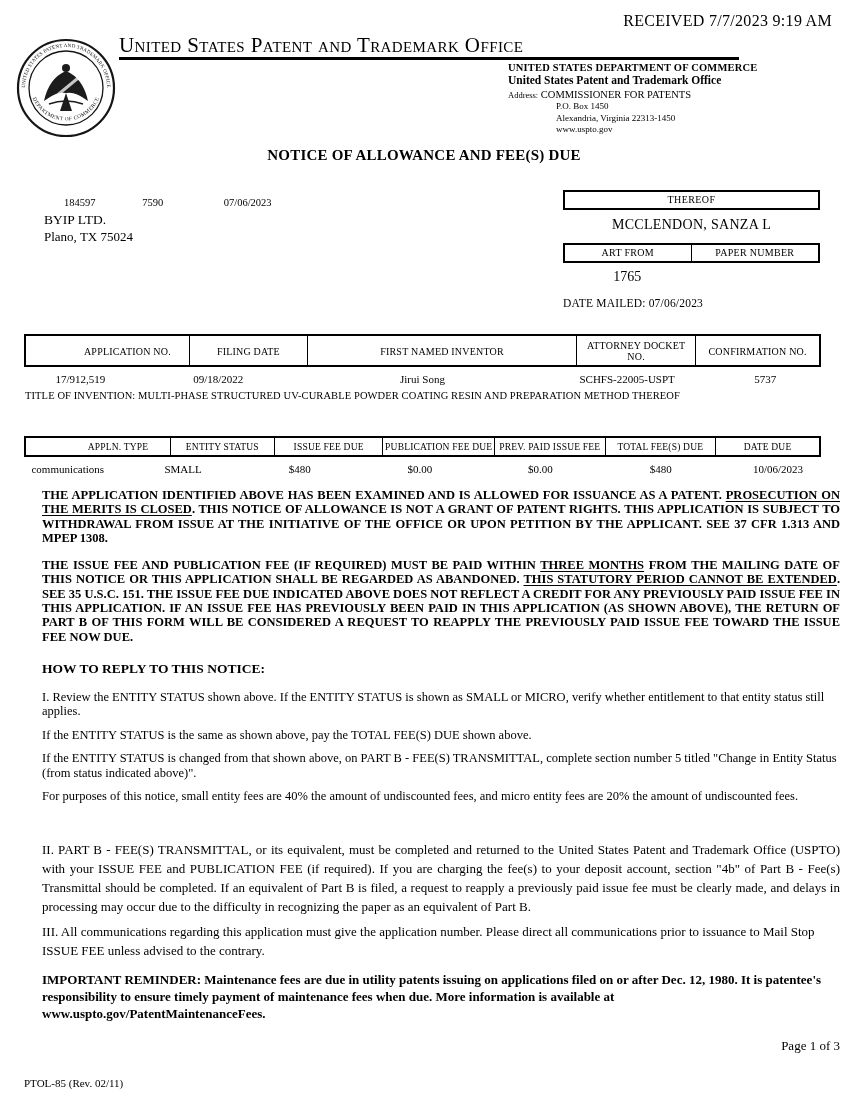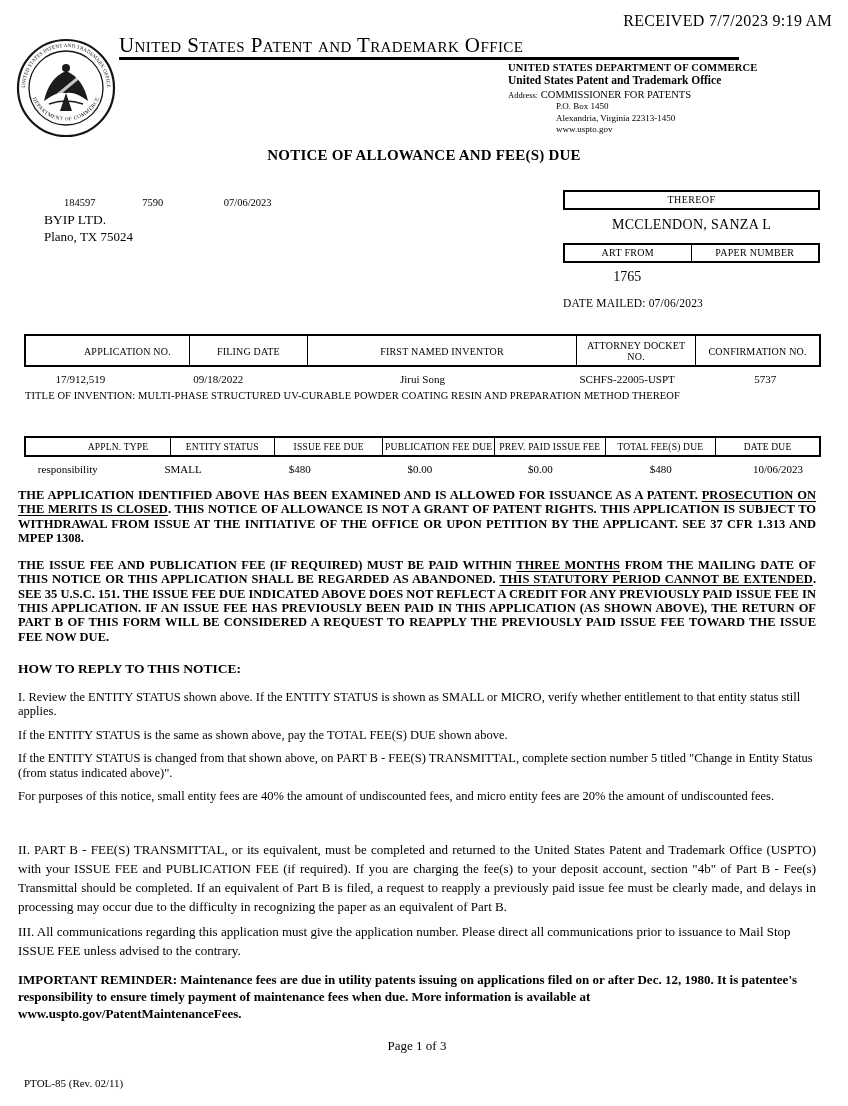--- a/index.html
+++ b/index.html
@@ -83,35 +83,35 @@
   .app-table { top: 334px; }
   .fee-table { top: 436px; }
   .app-c0 { width: 131px; } .app-c1 { width: 125px; } .app-c2 { width: 285px; }
   .app-c3 { width: 126px; } .app-c4 { width: 130px; }
   .fee-c0 { width: 111px; } .fee-c1 { width: 110px; } .fee-c2 { width: 115px; }
   .fee-c3 { width: 118px; } .fee-c4 { width: 117px; } .fee-c5 { width: 117px; }
   .fee-c6 { width: 109px; }
   .fee-table .tbl-head .cell { font-size: 9.5px; padding-left: 1px; padding-right: 1px; }
   .invention-title { position: absolute; left: 25px; top: 390px; font-size: 10.5px; letter-spacing: 0.1px; }
   
-  .body-text { position: absolute; left: 18px; top: 488px; width: 798px; font-family: Liberation Serif, serif; }
+  .body-text { position: absolute; left: 42px; top: 488px; width: 798px; font-family: Liberation Serif, serif; }
   .p-caps {
     font-weight: bold; font-size: 12.5px; line-height: 14.3px;
     text-align: justify;
   }
   .p-caps + .p-caps { margin-top: 13px; }
   .u { text-decoration: underline; text-underline-offset: 2px; }
   .h-reply { font-weight: bold; font-size: 13.5px; margin-top: 17px; }
   .p-reg { font-size: 12.5px; line-height: 14.4px; margin-top: 9px; }
   .p-reg.first { margin-top: 13px; }
   .p-wide { font-size: 13px; line-height: 19px; text-align: justify; }
   .sec2 { margin-top: 37px; }
   .sec3 { margin-top: 6px; text-align: left; }
   .reminder { font-weight: bold; font-size: 13px; line-height: 16.8px; margin-top: 12px; }
-  .page-indicator { text-align: center; font-size: 13px; margin-top: 15px; }
+  .page-indicator { text-align: right; font-size: 13px; margin-top: 15px; }
   .form-number { position: absolute; left: 24px; top: 1077px; font-size: 11px; }
 </style>
 </head>
 <body>
 
 <div class="page">
 
   <div class="received">RECEIVED 7/7/2023 9:19 AM</div>
 
   <div class="seal">
@@ -202,21 +202,21 @@
     <div class="tbl-head">
       <div class="cell fee-c0">APPLN. TYPE</div>
       <div class="cell fee-c1">ENTITY STATUS</div>
       <div class="cell fee-c2">ISSUE FEE DUE</div>
       <div class="cell fee-c3">PUBLICATION FEE DUE</div>
       <div class="cell fee-c4">PREV. PAID ISSUE FEE</div>
       <div class="cell fee-c5">TOTAL FEE(S) DUE</div>
       <div class="cell fee-c6">DATE DUE</div>
     </div>
     <div class="tbl-vals">
-      <div class="cell fee-c0">responsibility</div>
+      <div class="cell fee-c0">communications</div>
       <div class="cell fee-c1">SMALL</div>
       <div class="cell fee-c2">$480</div>
       <div class="cell fee-c3">$0.00</div>
       <div class="cell fee-c4">$0.00</div>
       <div class="cell fee-c5">$480</div>
       <div class="cell fee-c6">10/06/2023</div>
     </div>
   </div>
 
   <div class="body-text">

